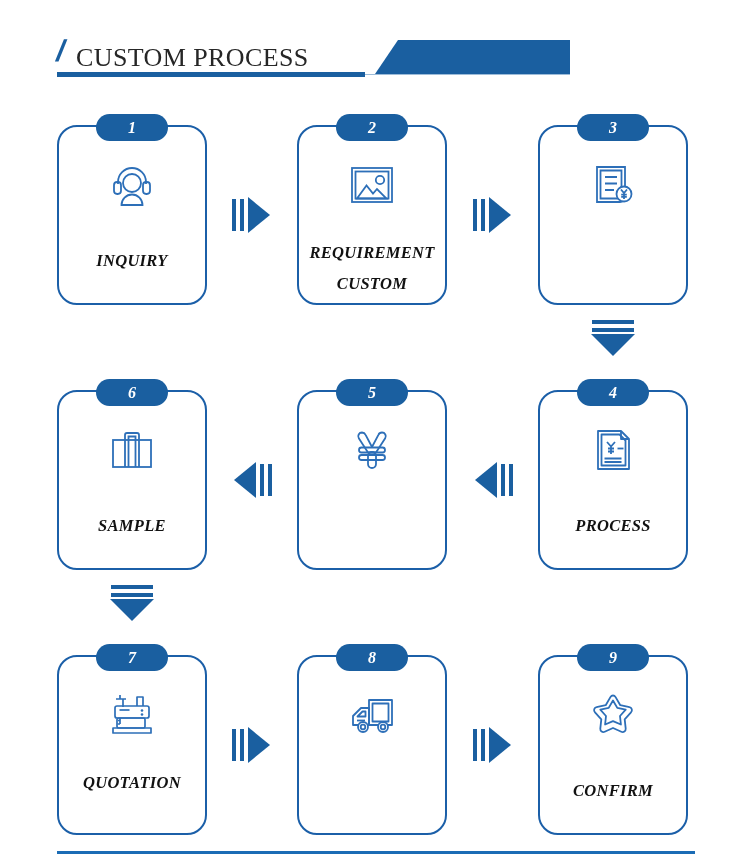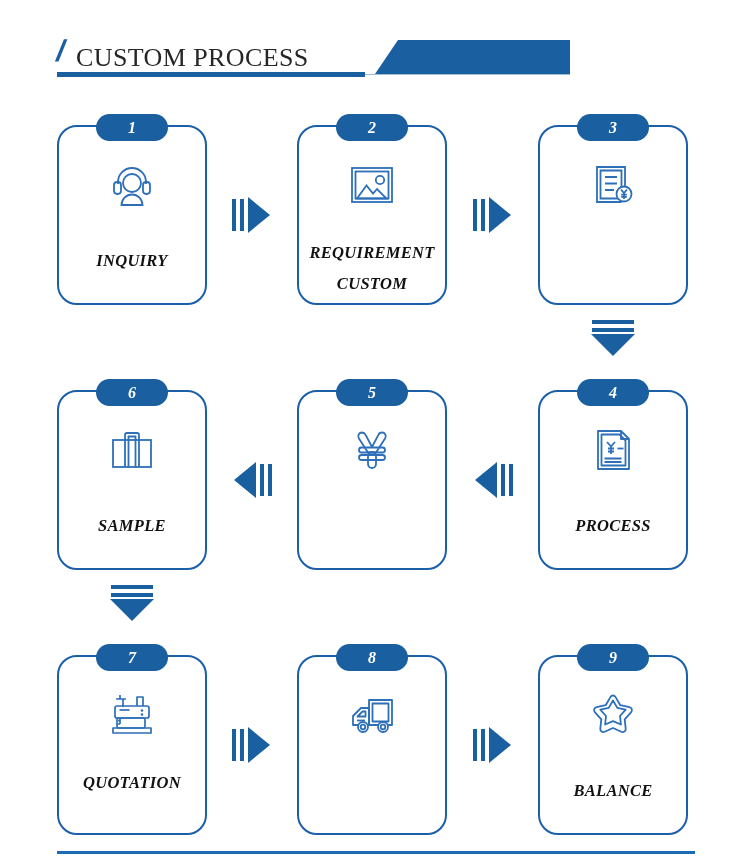--- a/index.html
+++ b/index.html
@@ -321,18 +321,18 @@
   </div>
 
   <div class="card" style="left:538px;top:550px;">
     <div class="card-badge">9</div>
     <div class="card-icon">
       <svg width="56" height="56" viewBox="0 0 56 56" fill="none" stroke="#2D6FB8" stroke-width="1.8" stroke-linejoin="round">
         <path d="M28 8.5c1.1 0 2 .6 2.6 1.6l4.7 8.1 9.2 2c1.1.2 2 1 2.3 2.1s0 2.3-.8 3.1l-6.3 6.9 1 9.4c.1 1.1-.4 2.2-1.3 2.8s-2.1.7-3.1.2L28 41l-8.3 3.7c-1 .5-2.2.4-3.1-.2s-1.4-1.7-1.3-2.8l1-9.4-6.3-6.9c-.8-.8-1.1-2-.8-3.1s1.2-1.9 2.3-2.1l9.2-2 4.7-8.1c.6-1 1.5-1.6 2.6-1.6z"></path>
         <path d="M28 13.5l4.3 7.4 8.4 1.8-5.7 6.3.9 8.5L28 34.2l-7.9 3.3.9-8.5-5.7-6.3 8.4-1.8z"></path>
       </svg>
     </div>
-    <div class="card-label">BALANCE</div>
+    <div class="card-label">CONFIRM</div>
   </div>
 
 </div>
 
 <div class="footer-rule"></div>
 
 </body></html>

